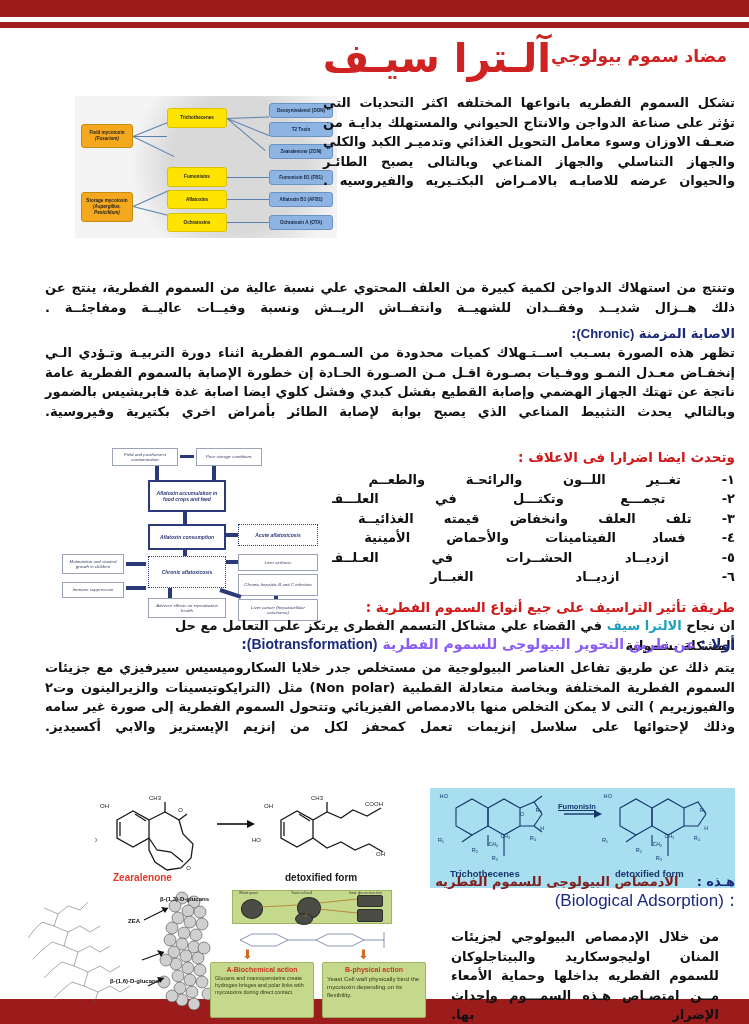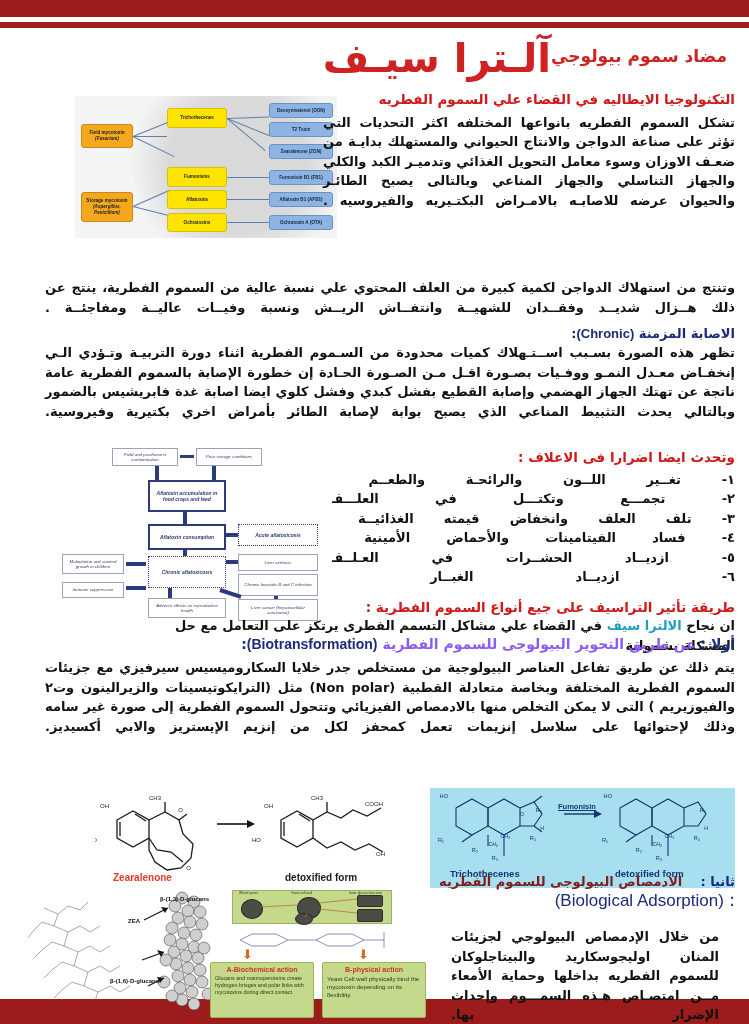--- a/index.html
+++ b/index.html
@@ -151,21 +151,20 @@
     <div class="nodeB" style="left:194px;top:7px;width:64px;height:15px;">Deoxynivalenol (DON)</div>
     <div class="nodeB" style="left:194px;top:26px;width:64px;height:15px;">T2 Toxin</div>
     <div class="nodeB" style="left:194px;top:48px;width:64px;height:15px;">Zearalenone (ZON)</div>
     <div class="nodeB" style="left:194px;top:74px;width:64px;height:15px;">Fumonisin B1 (FB1)</div>
     <div class="nodeB" style="left:194px;top:96px;width:64px;height:15px;">Aflatoxin B1 (AFB1)</div>
     <div class="nodeB" style="left:194px;top:119px;width:64px;height:15px;">Ochratoxin A (OTA)</div>
   </div>
 
   <div class="col-right rtl">
 
-    <p class="h-red">التكنولوجيا الايطاليه في القضاء علي السموم الفطريه</p>
     <p class="body-ar jst lead">تشكل السموم الفطريه بانواعها المختلفه اكثر التحديات التي تؤثر على صناعة الدواجن والانتاج الحيواني والمستهلك بدايـة من ضعـف الاوزان وسوء معامل التحويل الغذائي وتدميـر الكبد والكلي والجهاز التناسلي والجهاز المناعي وبالتالى يصبح الطائـر والحيوان عرضه للاصابـه بالامـراض البكتـيريه والفيروسيه .</p>
   </div>
 
 
   <div class="rtl" style="position:absolute;right:14px;top:250px;width:690px;">
     <p class="body-ar jst" style="margin:0;">وتنتج من استهلاك الدواجن لكمية كبيرة من العلف المحتوي علي نسبة عالية من السموم الفطرية، ينتج عن ذلك هــزال شديــد وفقــدان للشهيــة وانتفــاش الريــش ونسبة وفيــات عاليــة ومفاجئــة .</p>
   </div>
 
   <div class="rtl" style="position:absolute;right:14px;top:297px;width:412px;">
     <p class="h-blue" style="margin:0;">
@@ -335,21 +334,21 @@
       <text x="244" y="50" font-size="5.2" fill="#14356b" font-family="Liberation Sans, sans-serif">CH₃</text>
       <text x="278" y="42" font-size="5.2" fill="#14356b" font-family="Liberation Sans, sans-serif">H</text>
     </svg>
     <div class="cap cap-blue" style="left:128px;top:14px;font-size:7.5px;text-decoration:underline;">Fumonisin</div>
     <div class="cap cap-blue" style="left:20px;top:80px;font-size:9.5px;">Trichothecenes</div>
     <div class="cap cap-blue" style="left:185px;top:80px;font-size:9.5px;">detoxified form</div>
   </div>
 
   <div class="col-bottom-right rtl">
     <p style="margin:0;font-size:13px;font-weight:bold;color:#1b2a7a;">
-      <span>ثانيا :</span>
+      <span>هـذه :</span>
       &nbsp;&nbsp;
       <span style="color:#7f1d1d;">الادمصاص البيولوجى للسموم الفطريه</span>
     </p>
     <p class="bigblue" style="margin:1px 0 2px 0;">
       <span class="en">(Biological Adsorption)</span> :
     </p>
     <p class="body-ar jst" style="margin:16px;">من خلال الإدمصاص البيولوجي لجزيئات المنان اوليجوسكاريد والبيتاجلوكان للسموم الفطريه بداخلها وحماية الأمعاء مــن امتصـاص هـذه السمـــوم وإحداث الإضرار بها.</p>
   </div>
 
   <div class="yeast">

